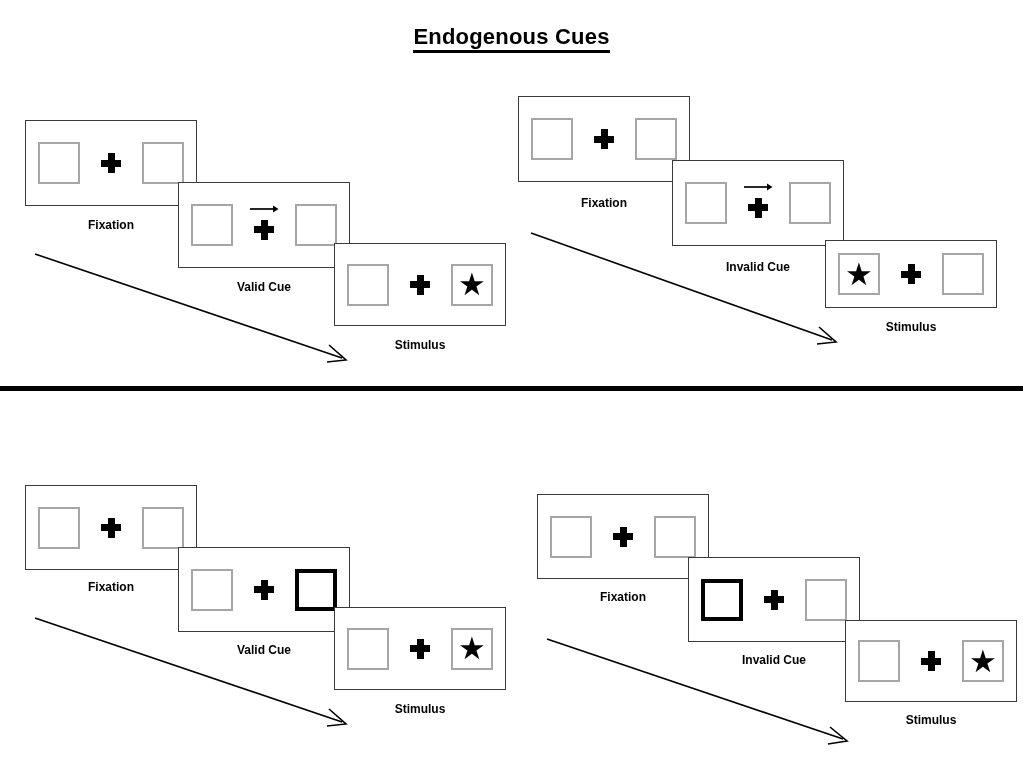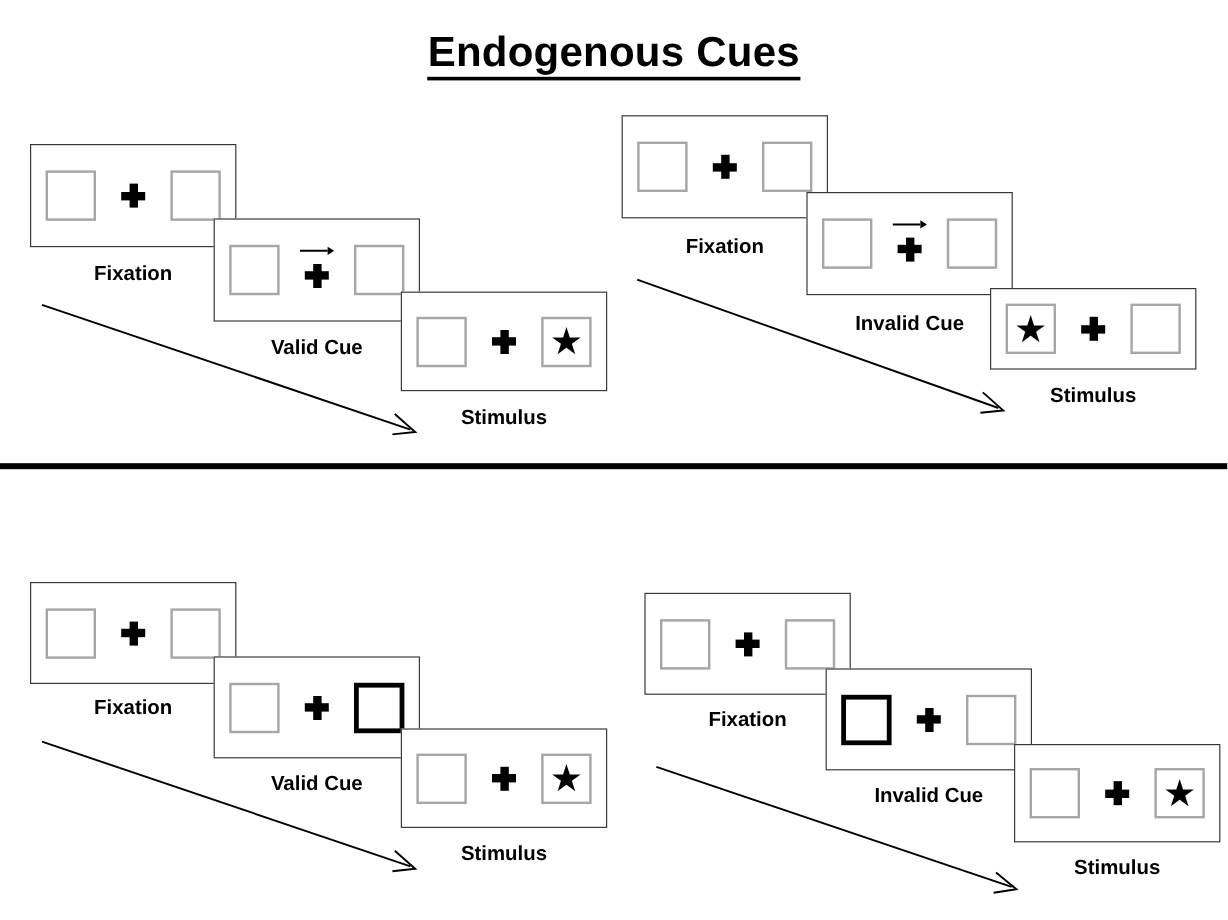--- a/index.html
+++ b/index.html
@@ -19,21 +19,21 @@
     overflow: hidden;
     background: #ffffff;
   }
 
   
   .section-title {
     position: absolute;
     width: 100%;
     left: 0;
     text-align: center;
-    font-size: 35px;
+    font-size: 22px;
     font-weight: bold;
     letter-spacing: 0.2px;
   }
   .section-title span {
     border-bottom: 3px solid #000;
     padding-bottom: 1px;
   }
 
   
   .divider {
@@ -121,21 +121,21 @@
     top: 0px;
     left: 50%;
     transform: translateX(-50%);
     width: 30px;
     height: 10px;
   }
 
   
   .caption {
     position: absolute;
-    font-size: 17px;
+    font-size: 12px;
     font-weight: bold;
     white-space: nowrap;
     text-align: center;
   }
 
   
   .time-arrow {
     position: absolute;
     overflow: visible;
     pointer-events: none;

